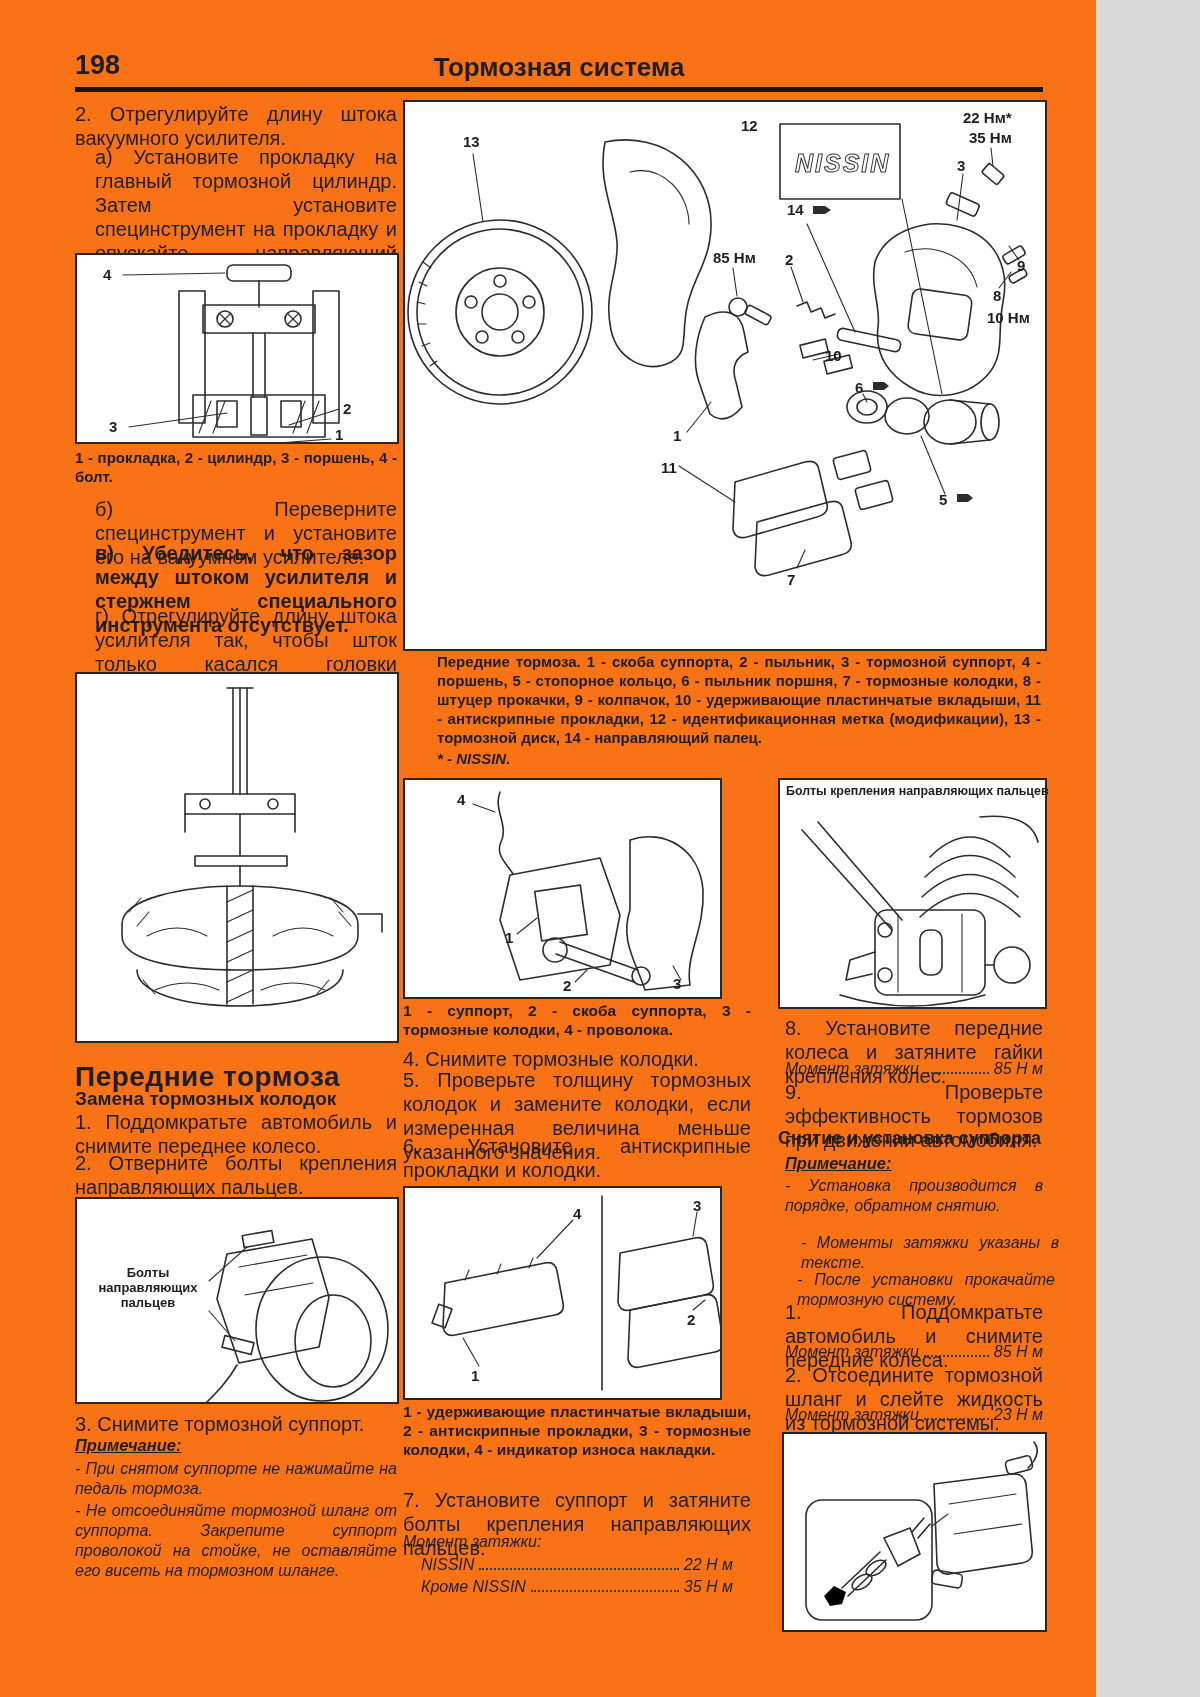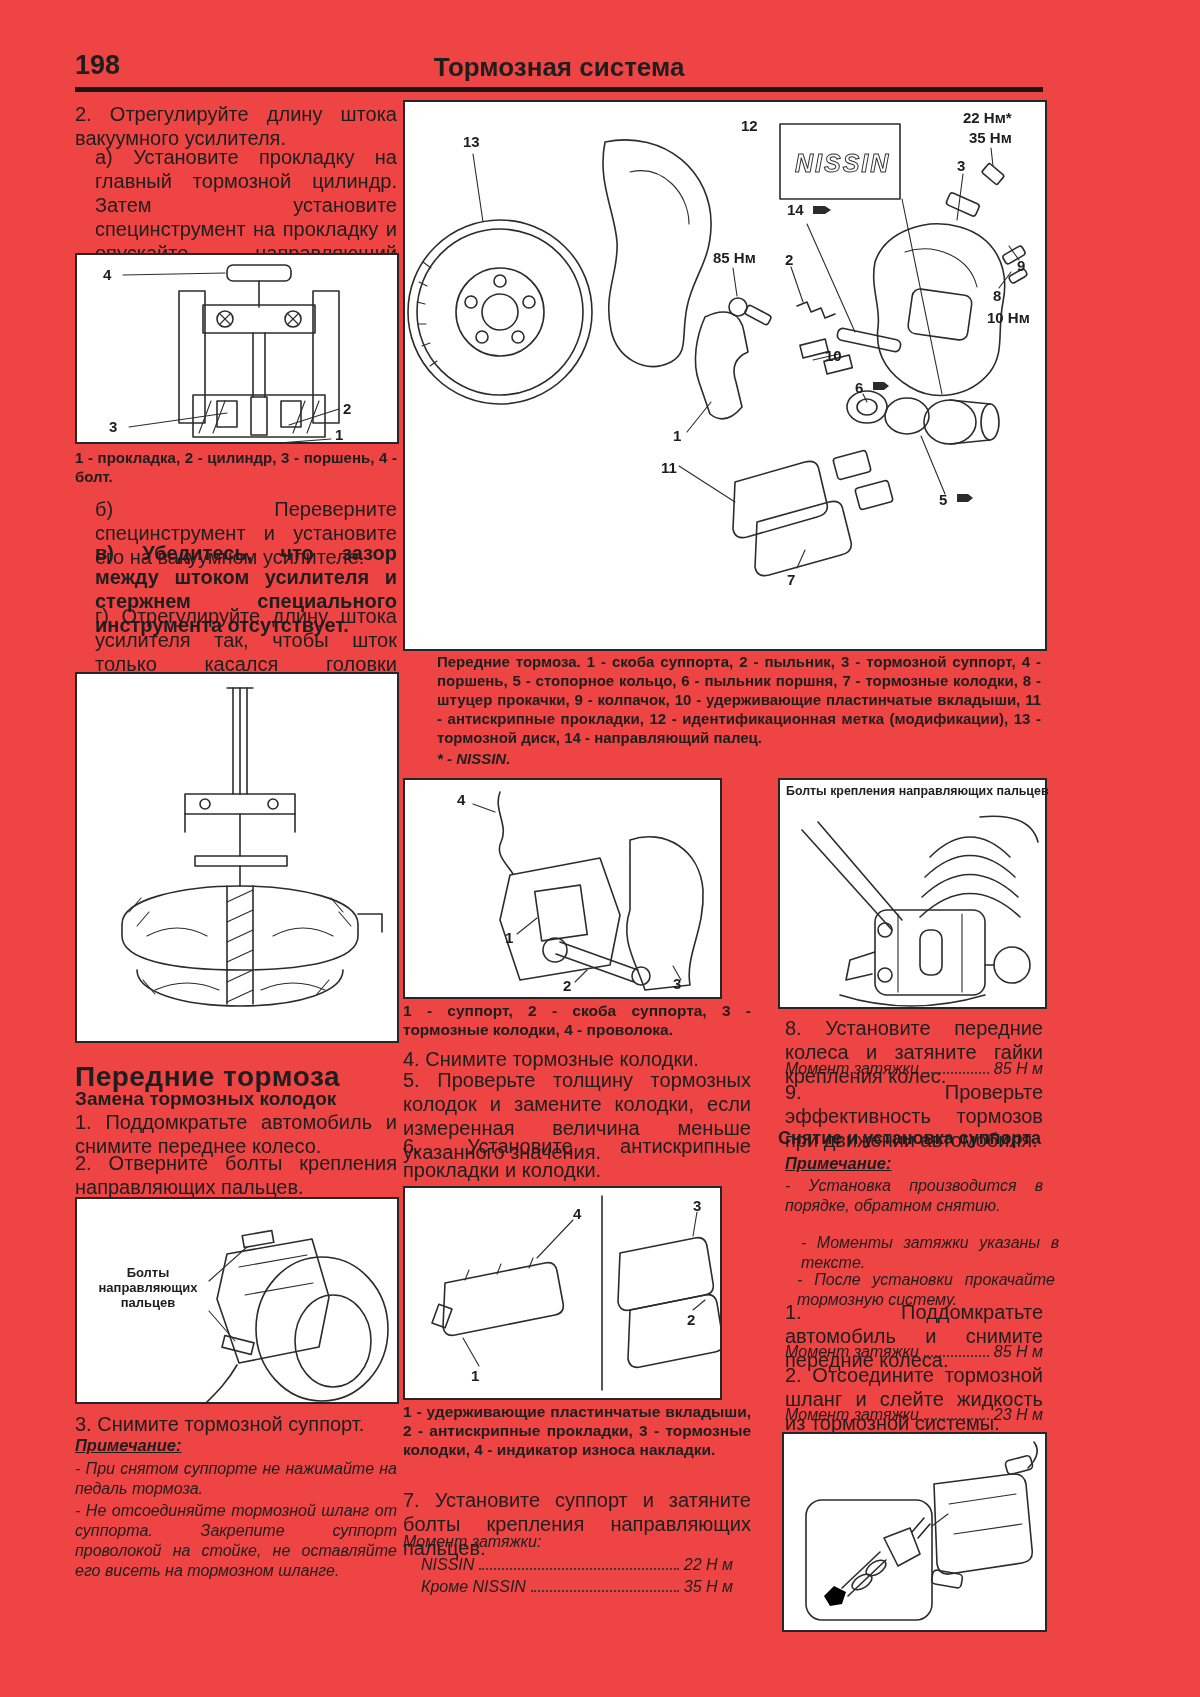--- a/index.html
+++ b/index.html
@@ -1,16 +1,16 @@
 <!DOCTYPE html>
 <html><head>
 <meta charset="utf-8">
 <style>
   html,body{margin:0;padding:0;background:#d9d9d9;}
-  .sheet{position:relative;width:1200px;height:1697px;background:#ef4444;
+  .sheet{position:relative;width:1096px;height:1697px;background:#f97316;
          font-family:"Liberation Sans",sans-serif;color:#1e1e1e;overflow:hidden;}
   .abs{position:absolute;}
   .txt{font-size:20px;line-height:24px;text-align:justify;}
   .cap{font-weight:bold;font-size:15px;line-height:19px;text-align:justify;}
   .note{font-style:italic;font-size:16px;line-height:20px;text-align:justify;}
   .note-title{font-style:italic;font-weight:bold;text-decoration:underline;font-size:16.5px;}
   .h-big{font-size:28px;font-weight:bold;letter-spacing:.5px;}
   .h-mid{font-size:19px;font-weight:bold;}
   .pageno{font-size:27px;font-weight:bold;}
   .ptitle{font-size:26px;font-weight:bold;text-align:center;}

